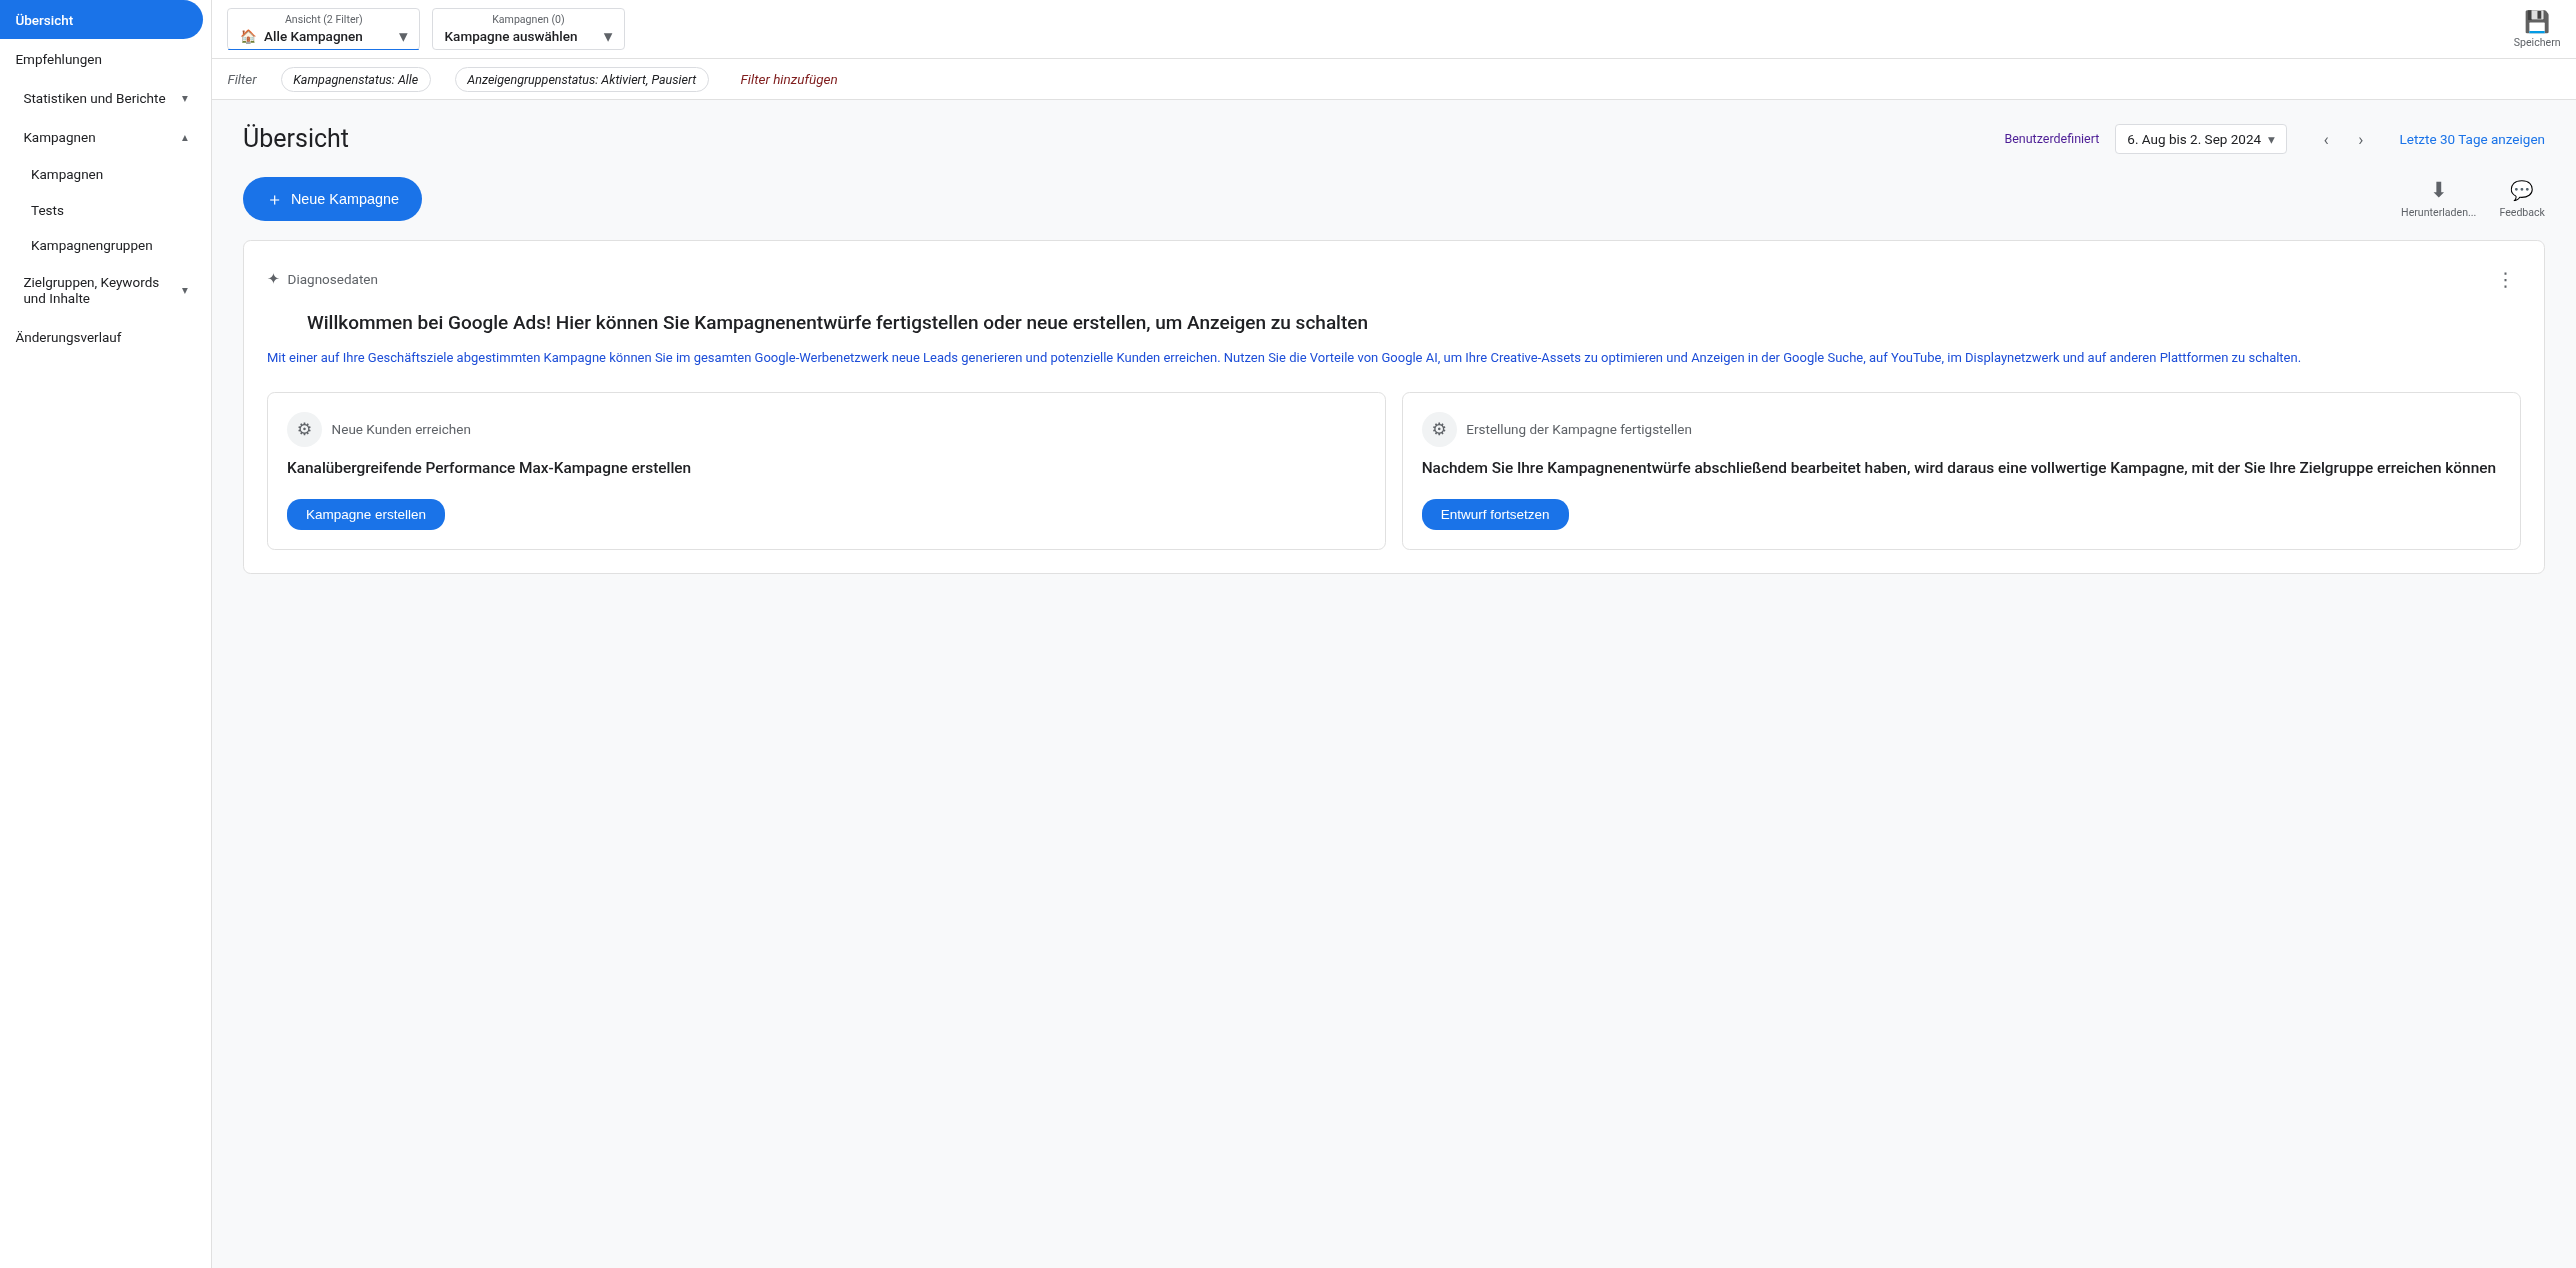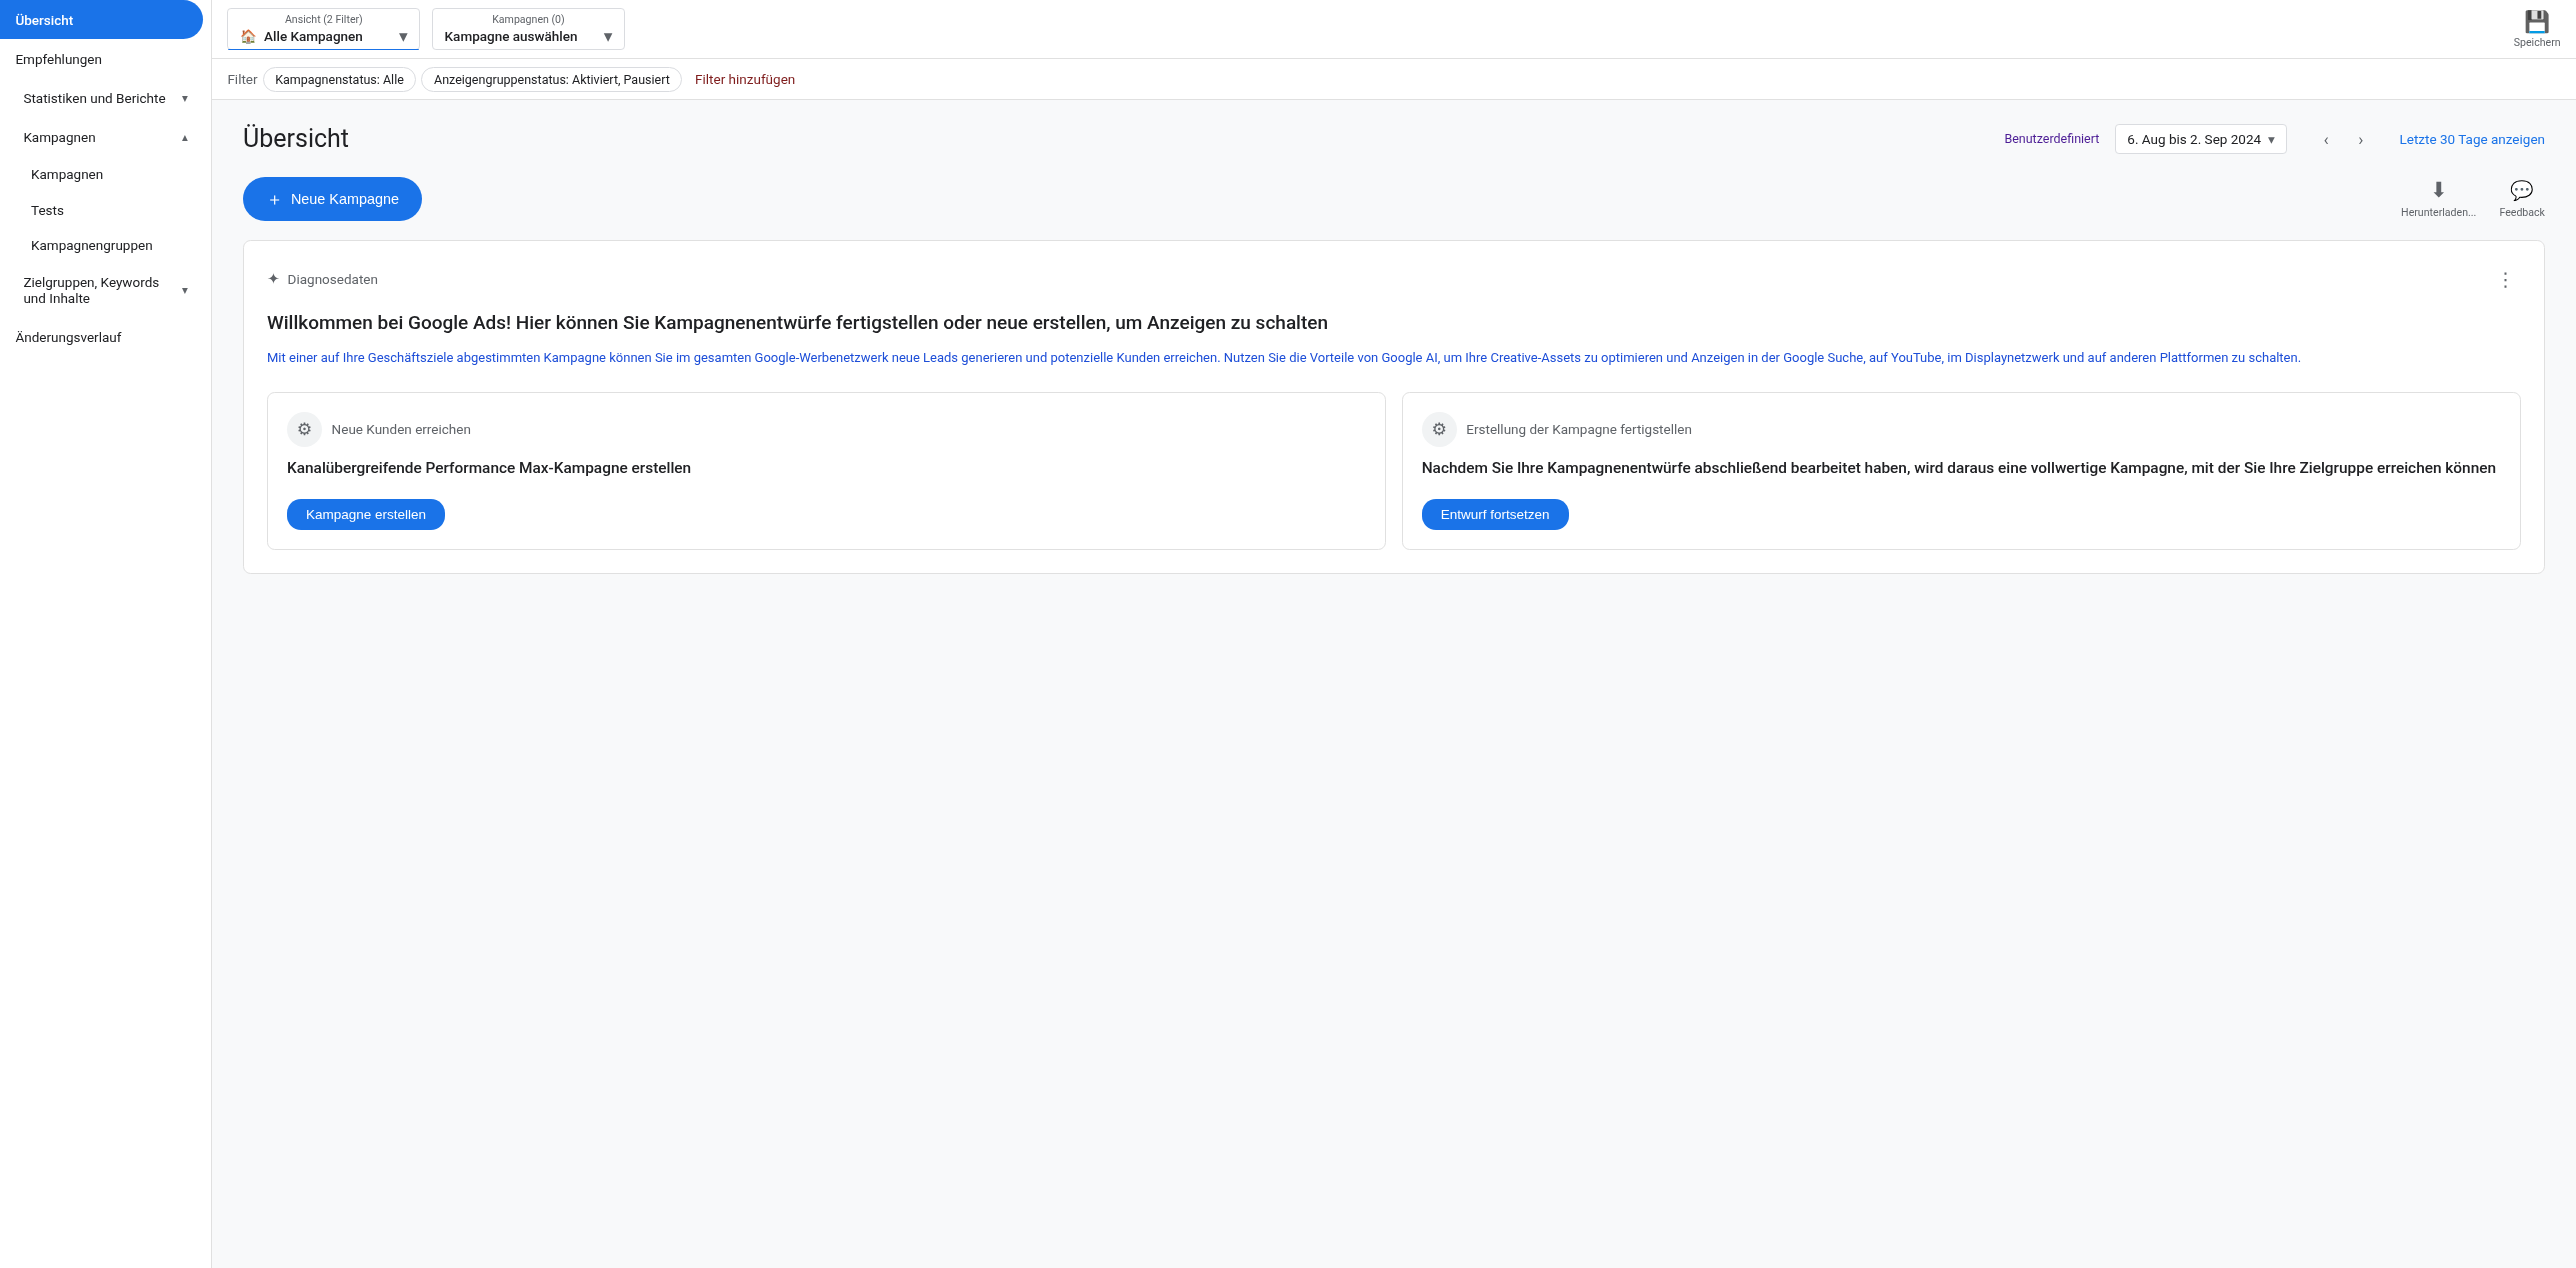--- a/index.html
+++ b/index.html
@@ -123,23 +123,24 @@
       right: 0;
       border-radius: 1.9px 1.9px 0 0;
     }
 
     
     .filterbar {
       background: #fff;
       display: flex;
       align-items: center;
       padding: 7.7px 15.4px;
-      gap: 5px;
+      gap: 24px;
       border-bottom: 1px solid #e0e0e0;
       flex-wrap: wrap;
+      font-style: italic;
     }
     .filter-label {
       color: #5f6368;
       font-size: 13.5px;
     }
     .filter-chip {
       border: 1px solid #dadce0;
       border-radius: 15.4px;
       padding: 3.9px 11.6px;
       font-size: 12.5px;
@@ -295,20 +296,21 @@
       align-items: center;
       justify-content: center;
       border-radius: 50%;
     }
     .diagnose-main-title {
       font-size: 19px;
       font-weight: 500;
       color: #202124;
       margin-bottom: 11.6px;
       line-height: 1.4;
+      margin-left: 40px;
     }
     .diagnose-description {
       font-size: 13px;
       color: #1d4ed8;
       line-height: 1.6;
       margin-bottom: 23px;
     }
     .cards-row {
       display: grid;
       grid-template-columns: 1fr 1fr;

